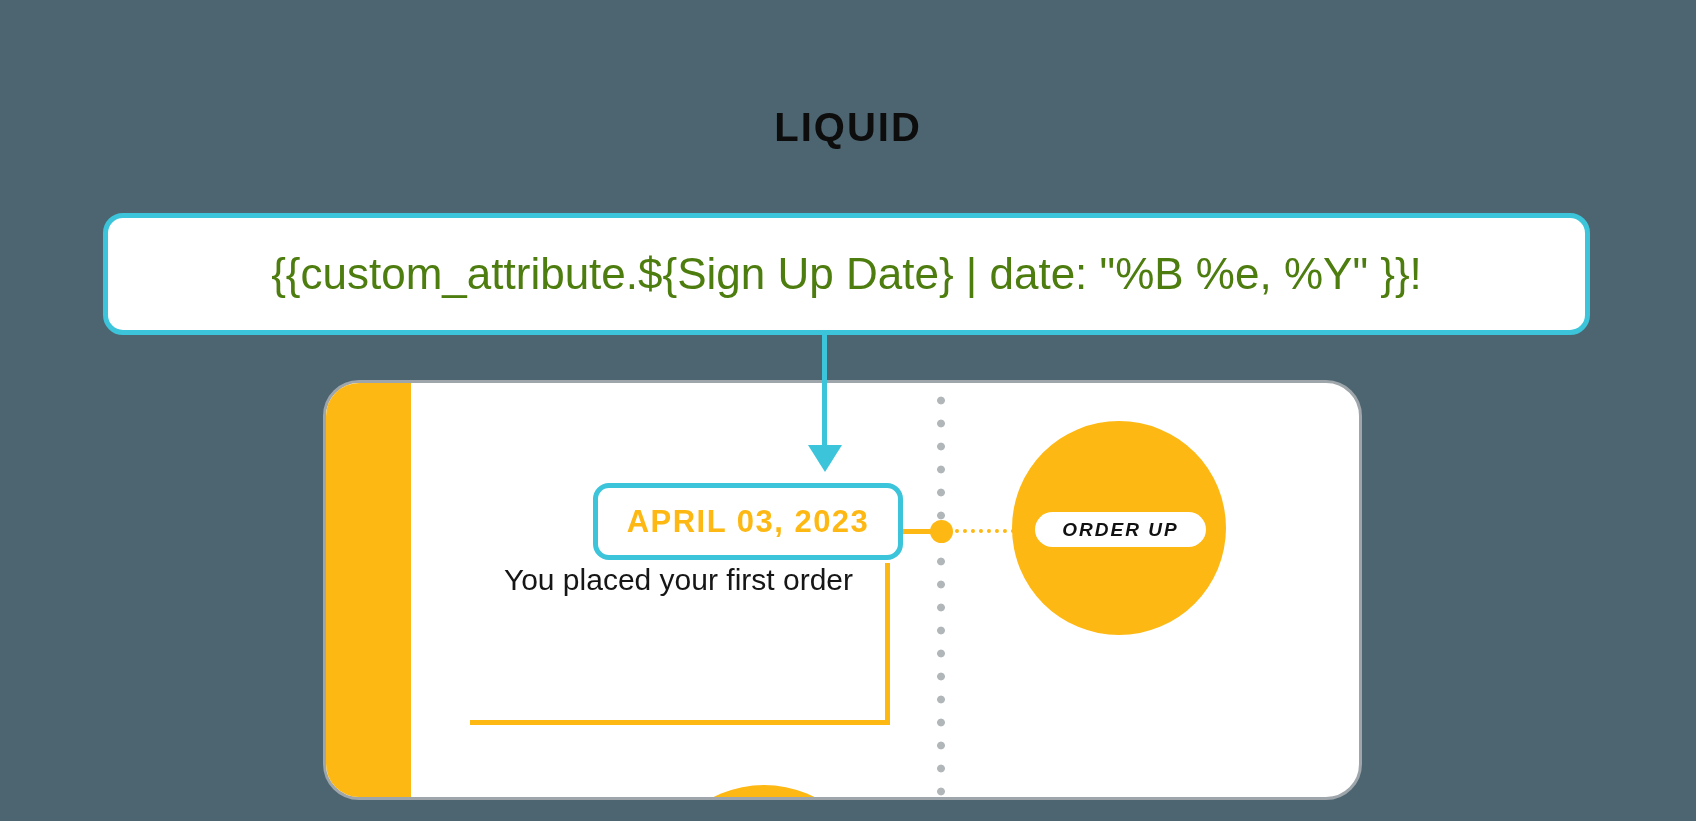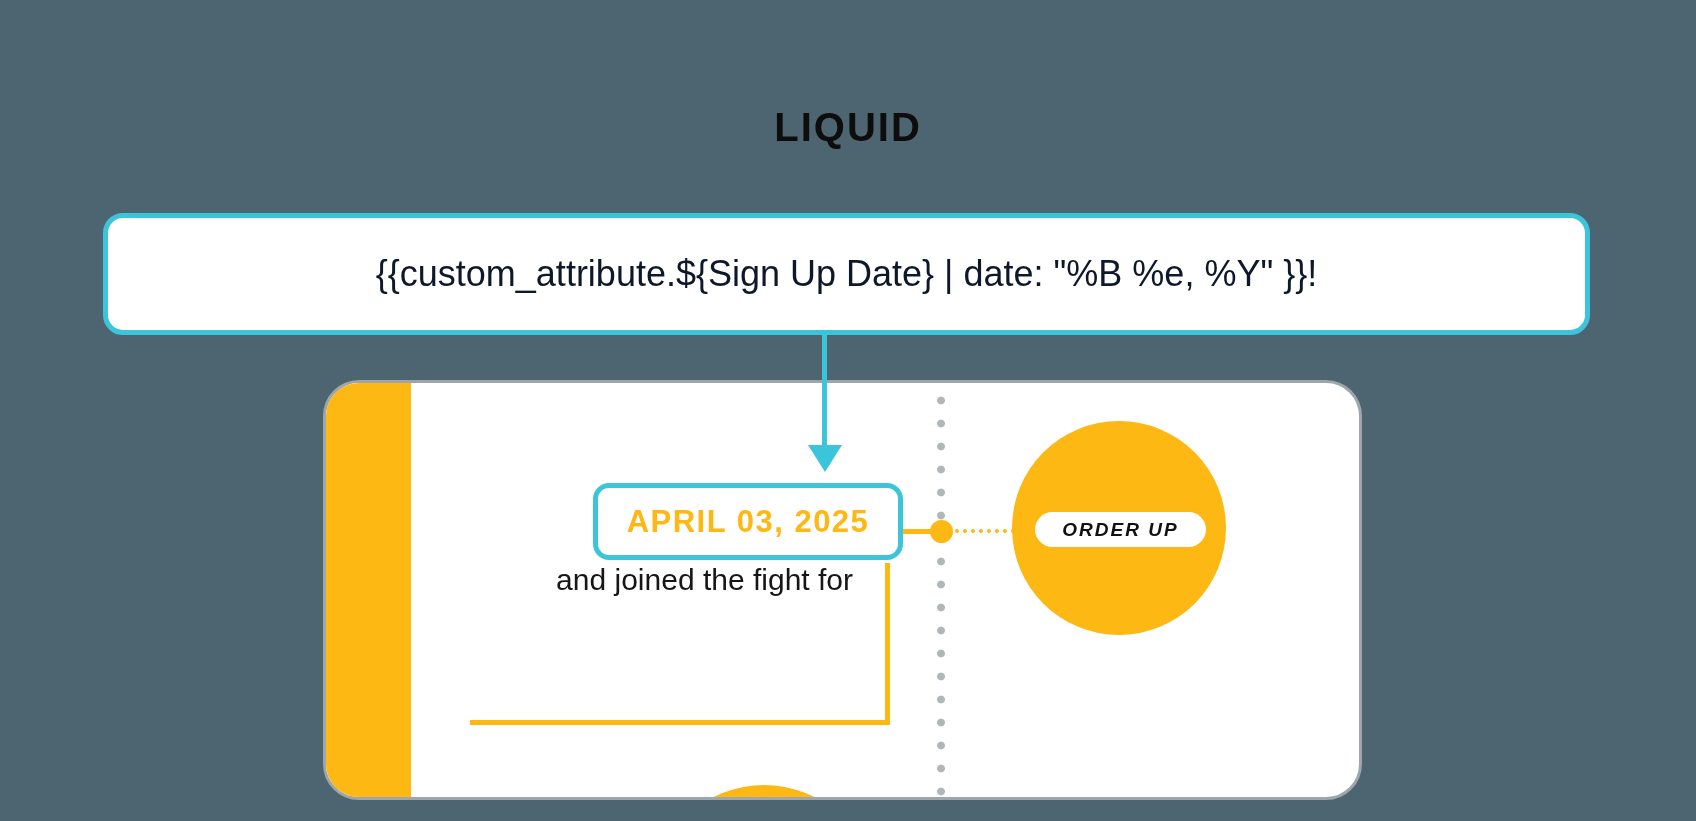--- a/index.html
+++ b/index.html
@@ -39,22 +39,22 @@
     height: 122px;
     box-sizing: border-box;
     background: #ffffff;
     border: 5px solid #3BC4DA;
     border-radius: 20px;
     display: flex;
     align-items: center;
     justify-content: center;
   }
   .code-text {
-    font-size: 36px;
-    color: #0f172a;
+    font-size: 44px;
+    color: #4d7c0f;
     white-space: nowrap;
   }
 
   
   .arrow-line {
     position: absolute;
     left: 822px;
     top: 288px;
     width: 5px;
     height: 110px;
@@ -235,25 +235,25 @@
   <div class="arrow-line"></div>
   <div class="arrow-head"></div>
 
   <div class="ticket">
     <div class="stripe"></div>
     <div class="perforation"></div>
 
     <div class="bracket"></div>
 
     <div class="date-badge">
-      <div class="date-text">APRIL 03, 2025</div>
+      <div class="date-text">APRIL 03, 2023</div>
     </div>
 
     <div class="message">
-      <span>and joined the fight for</span>
+      <span>You placed your first order</span>
     </div>
 
     <div class="connector-solid"></div>
     <div class="connector-dot"></div>
     <div class="connector-dashed"></div>
 
     <div class="order-circle"></div>
     <div class="order-pill">
       <div class="order-pill-label">ORDER UP</div>
     </div>

